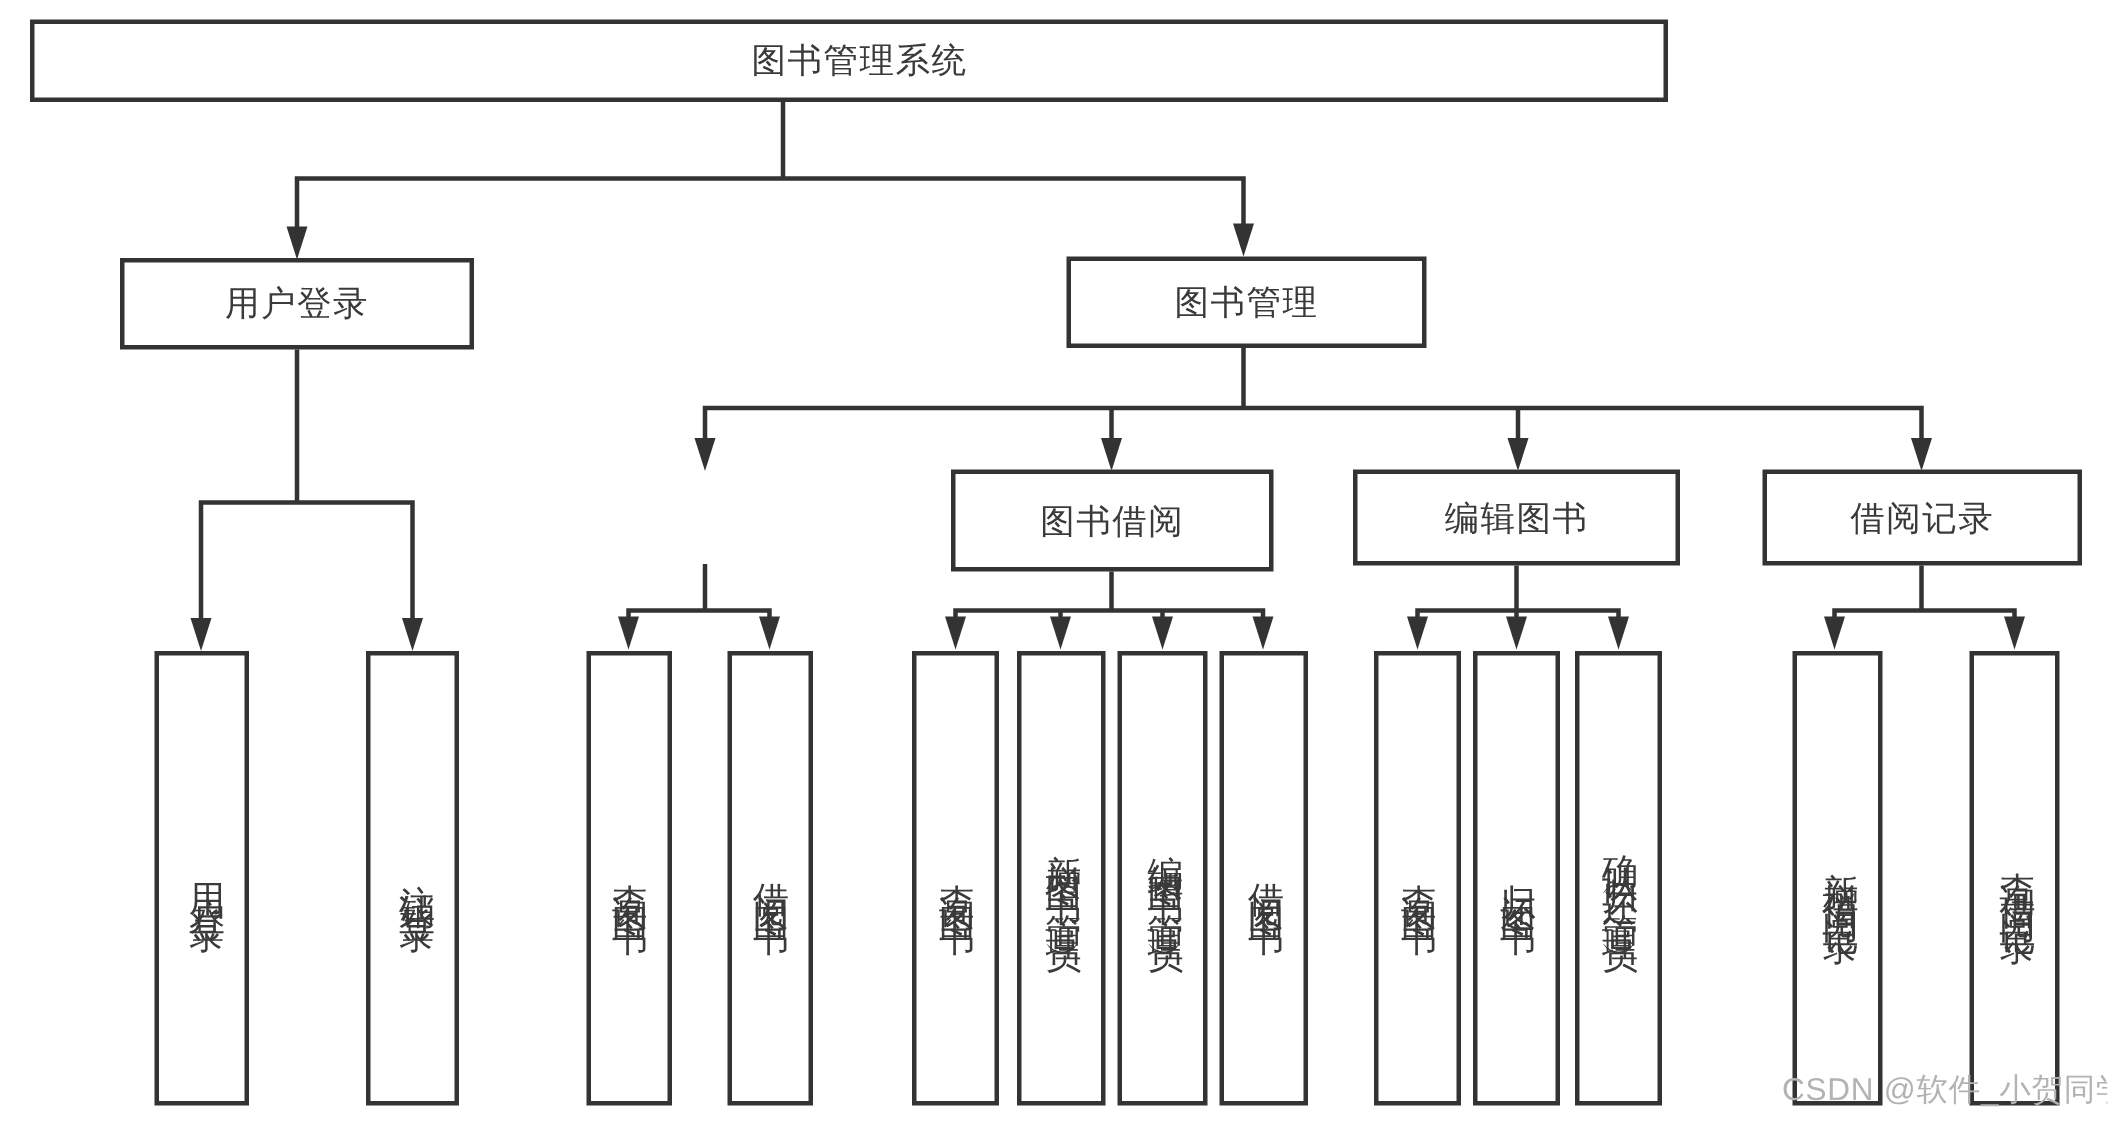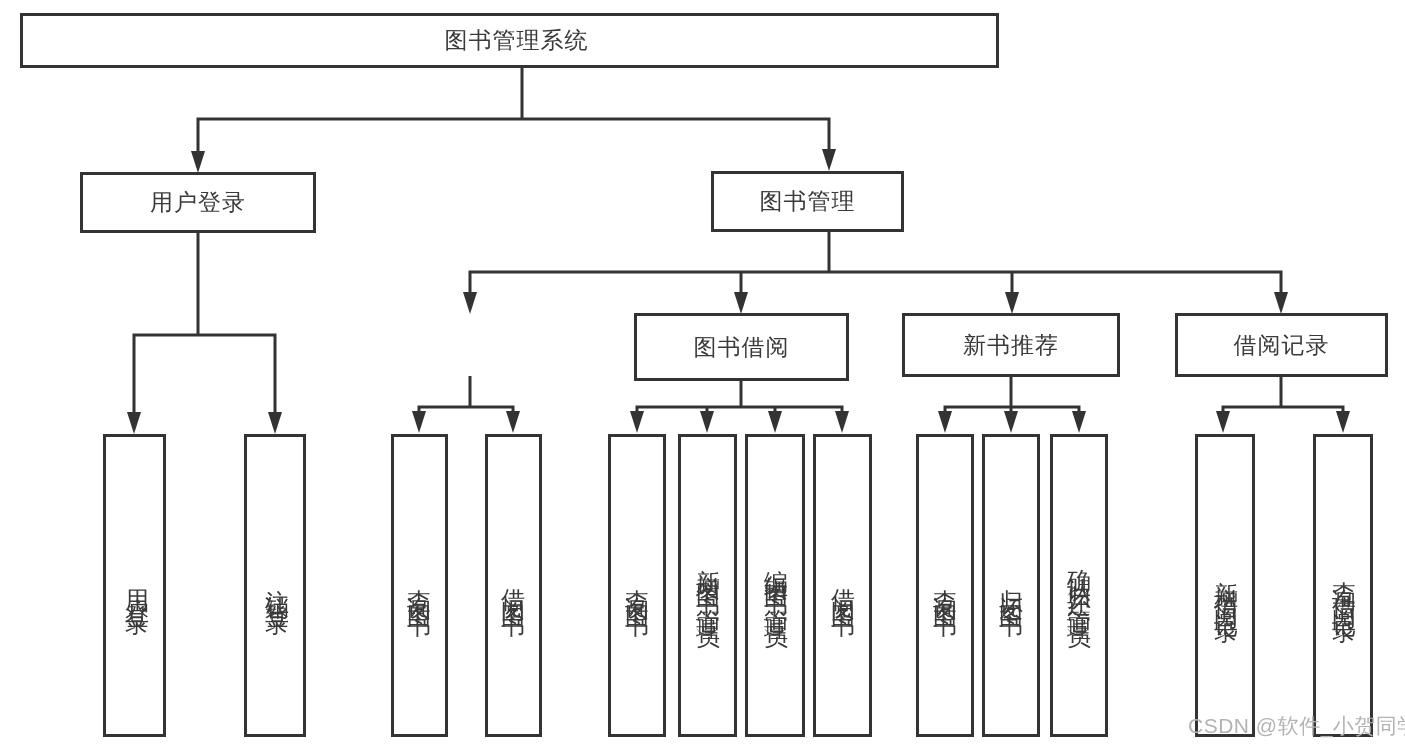--- a/index.html
+++ b/index.html
@@ -108,27 +108,27 @@
       <path d="M768 411 L782 411 L775 433 Z"></path>
       <path d="M835 411 L849 411 L842 433 Z"></path>
       <path d="M938 411 L952 411 L945 433 Z"></path>
       <path d="M1004 411 L1018 411 L1011 433 Z"></path>
       <path d="M1072 411 L1086 411 L1079 433 Z"></path>
       <path d="M1216 411 L1230 411 L1223 433 Z"></path>
       <path d="M1336 411 L1350 411 L1343 433 Z"></path>
     </g>
   </svg>
 
-  <div class="node h-node" style="left:20px; top:13px; width:979px; height:55px;padding-left:14px;">图书管理系统</div>
+  <div class="node h-node" style="left:20px; top:13px; width:1092px; height:55px;padding-left:14px;">图书管理系统</div>
 
   <div class="node h-node" style="left:80px; top:172px; width:236px; height:61px;">用户登录</div>
-  <div class="node h-node" style="left:711px; top:171px; width:193px; height:61px;">图书管理</div>
+  <div class="node h-node" style="left:711px; top:171px; width:240px; height:61px;">图书管理</div>
 
   <div class="node h-node" style="left:634px; top:313px; width:215px; height:68px;">图书借阅</div>
-  <div class="node h-node" style="left:902px; top:313px; width:218px; height:64px;">新书推荐</div>
+  <div class="node h-node" style="left:902px; top:313px; width:218px; height:64px;">编辑图书</div>
   <div class="node h-node" style="left:1175px; top:313px; width:213px; height:64px;">借阅记录</div>
 
   <div class="node v-node" style="left:103px; width:63px;">用户登录</div>
   <div class="node v-node" style="left:244px; width:62px;">注销登录</div>
 
   <div class="node v-node" style="left:391px; width:57px;">查询图书</div>
   <div class="node v-node" style="left:485px; width:57px;">借阅图书</div>
 
   <div class="node v-node" style="left:608px; width:58px;">查询图书</div>
   <div class="node v-node" style="left:678px; width:59px;">新增图书（管理员）</div>

